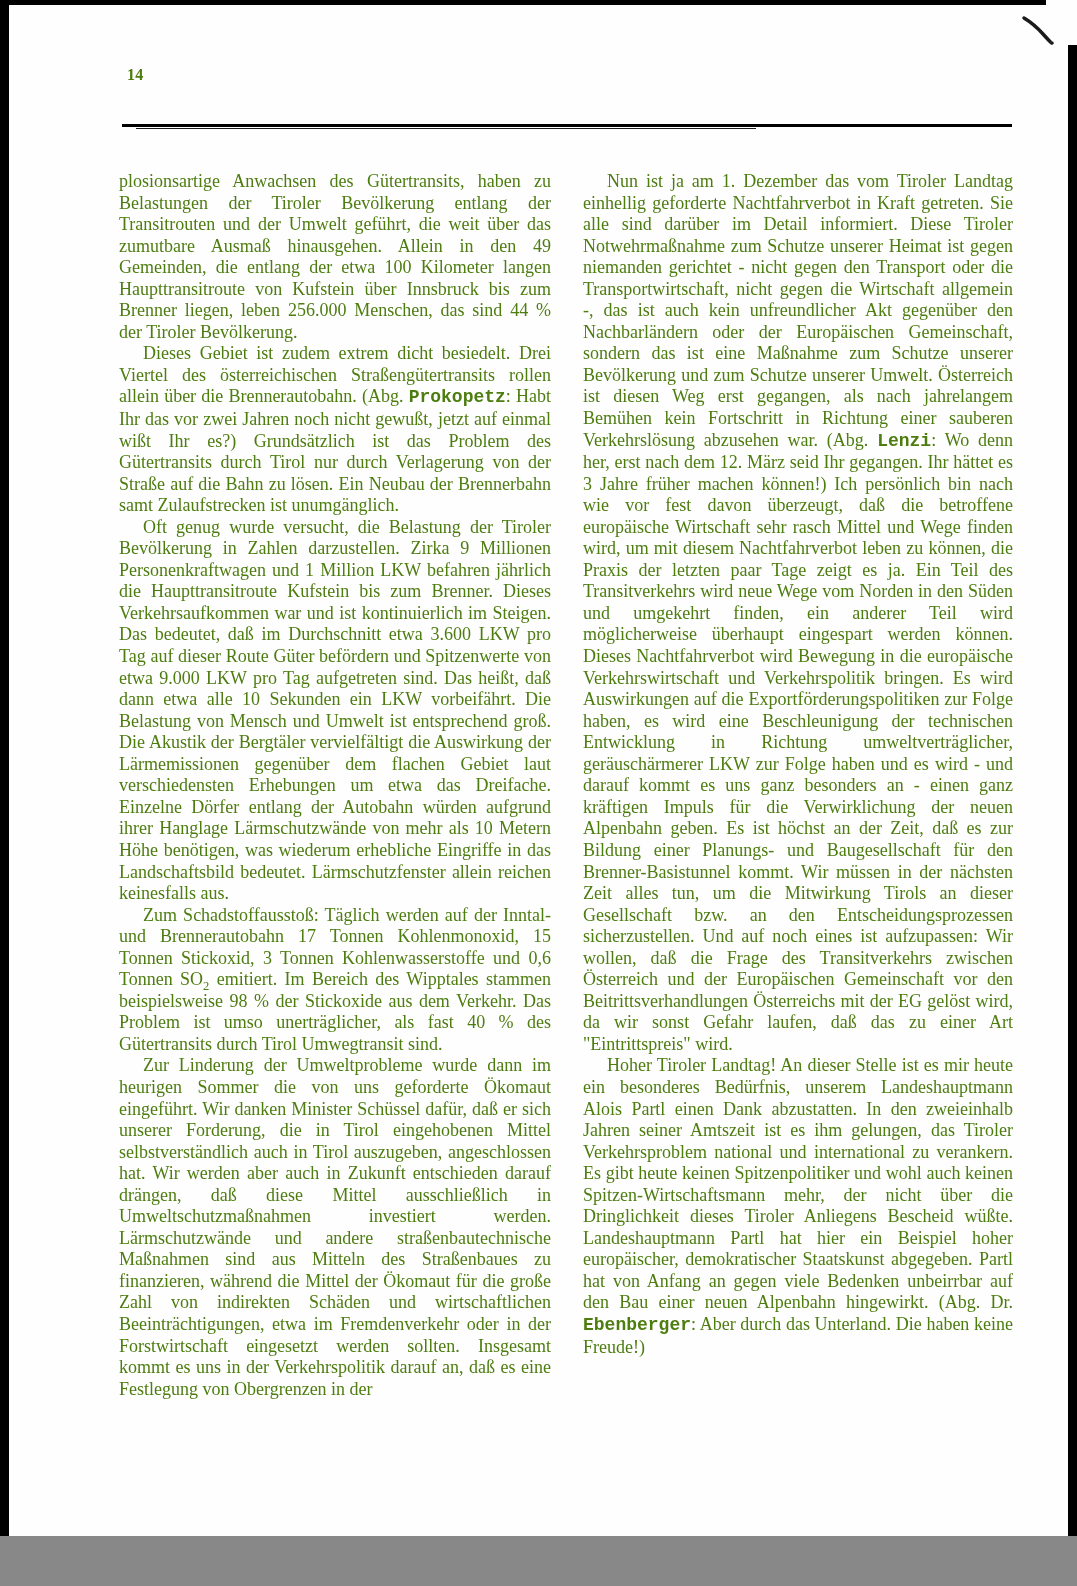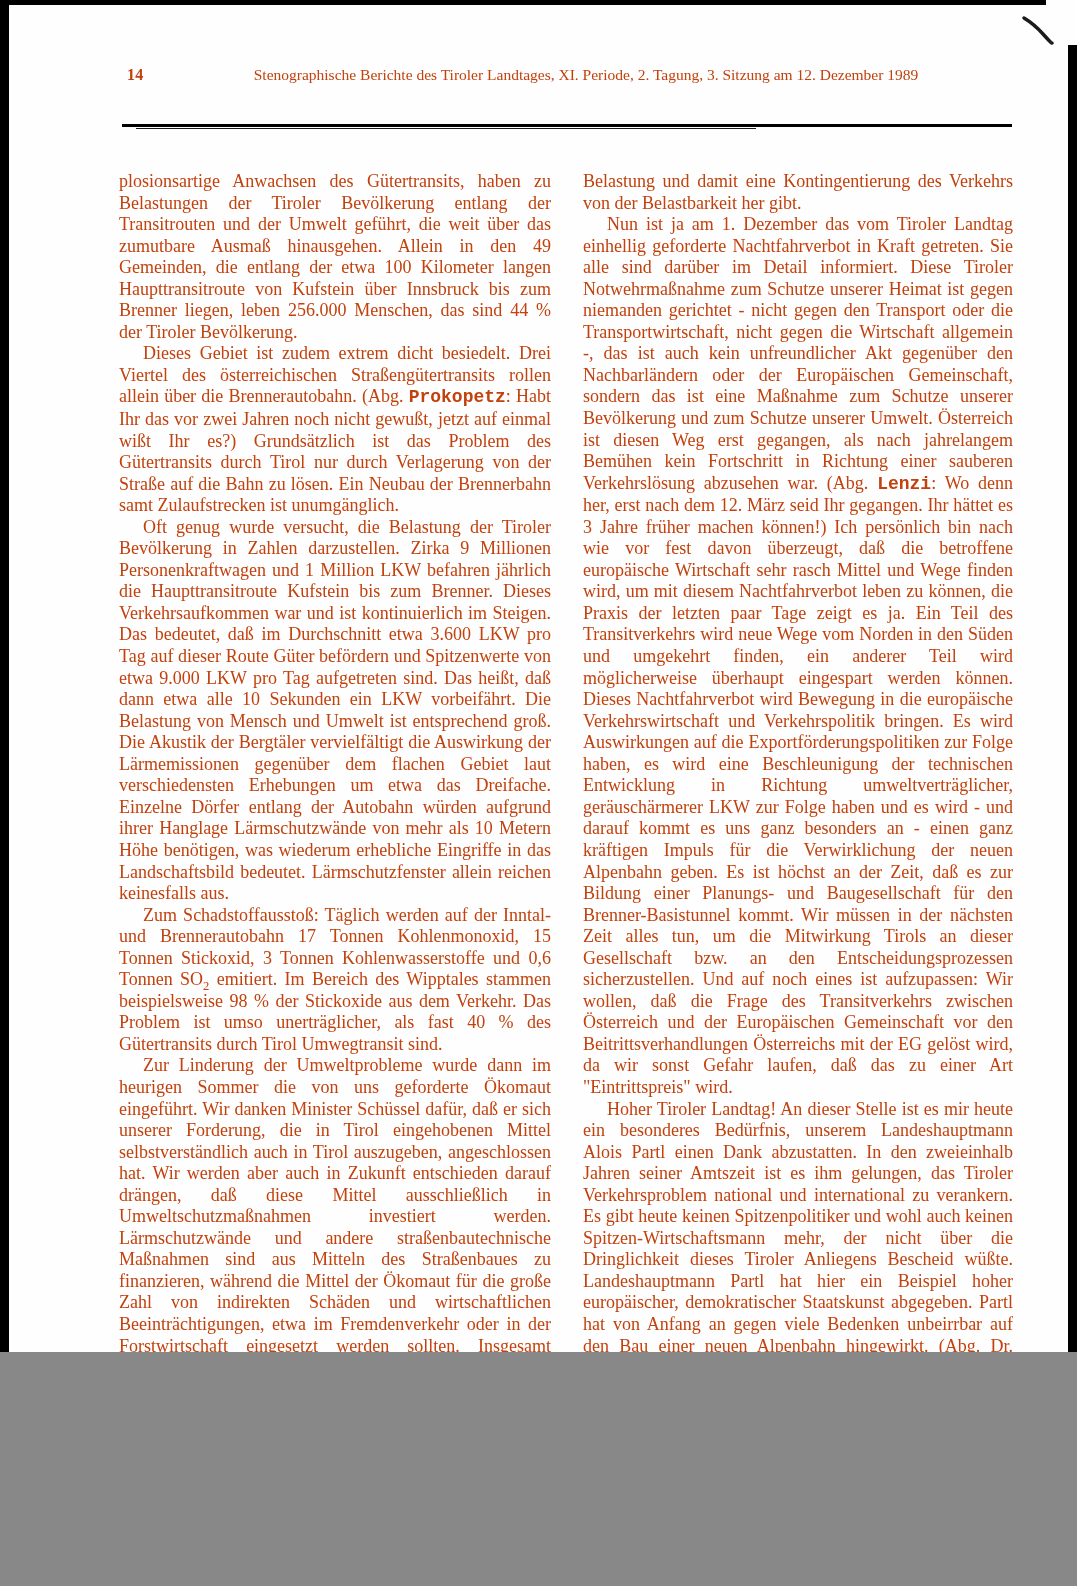--- a/index.html
+++ b/index.html
@@ -1,22 +1,22 @@
 <!DOCTYPE html>
 <html lang="de"><head>
 <meta charset="utf-8">
 <style>
   * { box-sizing: border-box; }
   html, body { margin: 0; padding: 0; background: #888; }
   .page {
     position: relative;
     width: 1077px;
-    height: 1352px;
+    height: 1536px;
     background: #fefefe;
-    color: #c2410c;
+    color: #4d7c0f;
     font-family: "Liberation Serif", "DejaVu Serif", serif;
     overflow: hidden;
   }
   
   .edge { position: absolute; background: #000; }
   .edge-top    { left: 0;      top: 0;      width: 1046px; height: 5px; }
   .edge-left   { left: 0;      top: 0;      width: 9px;    height: 1586px; }
   .edge-right  { left: 1068px; top: 45px;   width: 9px;    height: 1541px; }
   .edge-bottom { left: 0;      top: 1572px; width: 1077px; height: 14px; }
 
@@ -59,29 +59,27 @@
   <div class="edge edge-top"></div>
   <div class="edge edge-left"></div>
   <div class="edge edge-right"></div>
   <div class="edge edge-bottom"></div>
 
   <svg class="checkmark" width="44" height="44">
     <path d="M6 8 Q 16 14 25 24 T 34 33" stroke="#1b1b1b" stroke-width="3.5" fill="none" stroke-linecap="round"></path>
   </svg>
 
   <div class="header-pagenum">14</div>
-  <div class="header-title">Stenographische Berichte des Tiroler Landtages, XI. Periode, 2. Tagung, 3. Sitzung am 12. Dezember 1989</div>
   <div class="header-rule"></div>
 
   <div class="col col-left">
       <p class="para"><span>plosionsartige Anwachsen des Gütertransits, haben zu Belastungen der Tiroler Bevölkerung entlang der Transitrouten und der Umwelt geführt, die weit über das zumutbare Ausmaß hinausgehen. Allein in den 49 Gemeinden, die entlang der etwa 100 Kilometer langen Haupttransitroute von Kufstein über Innsbruck bis zum Brenner liegen, leben 256.000 Menschen, das sind 44 % der Tiroler Bevölkerung.</span></p>
       <p class="para indent"><span>Dieses Gebiet ist zudem extrem dicht besiedelt. Drei Viertel des österreichischen Straßengütertransits rollen allein über die Brennerautobahn. (Abg. </span><b>Prokopetz</b><span>: Habt Ihr das vor zwei Jahren noch nicht gewußt, jetzt auf einmal wißt Ihr es?) Grundsätzlich ist das Problem des Gütertransits durch Tirol nur durch Verlagerung von der Straße auf die Bahn zu lösen. Ein Neubau der Brennerbahn samt Zulaufstrecken ist unumgänglich.</span></p>
       <p class="para indent"><span>Oft genug wurde versucht, die Belastung der Tiroler Bevölkerung in Zahlen darzustellen. Zirka 9 Millionen Personenkraftwagen und 1 Million LKW befahren jährlich die Haupttransitroute Kufstein bis zum Brenner. Dieses Verkehrsaufkommen war und ist kontinuierlich im Steigen. Das bedeutet, daß im Durchschnitt etwa 3.600 LKW pro Tag auf dieser Route Güter befördern und Spitzenwerte von etwa 9.000 LKW pro Tag aufgetreten sind. Das heißt, daß dann etwa alle 10 Sekunden ein LKW vorbeifährt. Die Belastung von Mensch und Umwelt ist entsprechend groß. Die Akustik der Bergtäler vervielfältigt die Auswirkung der Lärmemissionen gegenüber dem flachen Gebiet laut verschiedensten Erhebungen um etwa das Dreifache. Einzelne Dörfer entlang der Autobahn würden aufgrund ihrer Hanglage Lärmschutzwände von mehr als 10 Metern Höhe benötigen, was wiederum erhebliche Eingriffe in das Landschaftsbild bedeutet. Lärmschutzfenster allein reichen keinesfalls aus.</span></p>
       <p class="para indent"><span>Zum Schadstoffausstoß: Täglich werden auf der Inntal- und Brennerautobahn 17 Tonnen Kohlenmonoxid, 15 Tonnen Stickoxid, 3 Tonnen Kohlenwasserstoffe und 0,6 Tonnen SO</span><sub>2</sub><span> emitiert. Im Bereich des Wipptales stammen beispielsweise 98 % der Stickoxide aus dem Verkehr. Das Problem ist umso unerträglicher, als fast 40 % des Gütertransits durch Tirol Umwegtransit sind.</span></p>
       <p class="para indent"><span>Zur Linderung der Umweltprobleme wurde dann im heurigen Sommer die von uns geforderte Ökomaut eingeführt. Wir danken Minister Schüssel dafür, daß er sich unserer Forderung, die in Tirol eingehobenen Mittel selbstverständlich auch in Tirol auszugeben, angeschlossen hat. Wir werden aber auch in Zukunft entschieden darauf drängen, daß diese Mittel ausschließlich in Umweltschutzmaßnahmen investiert werden. Lärmschutzwände und andere straßenbautechnische Maßnahmen sind aus Mitteln des Straßenbaues zu finanzieren, während die Mittel der Ökomaut für die große Zahl von indirekten Schäden und wirtschaftlichen Beeinträchtigungen, etwa im Fremdenverkehr oder in der Forstwirtschaft eingesetzt werden sollten. Insgesamt kommt es uns in der Verkehrspolitik darauf an, daß es eine Festlegung von Obergrenzen in der</span></p>
     </div>
   <div class="col col-right">
-      <p class="para"><span>Belastung und damit eine Kontingentierung des Verkehrs von der Belastbarkeit her gibt.</span></p>
       <p class="para indent"><span>Nun ist ja am 1. Dezember das vom Tiroler Landtag einhellig geforderte Nachtfahrverbot in Kraft getreten. Sie alle sind darüber im Detail informiert. Diese Tiroler Notwehrmaßnahme zum Schutze unserer Heimat ist gegen niemanden gerichtet - nicht gegen den Transport oder die Transportwirtschaft, nicht gegen die Wirtschaft allgemein -, das ist auch kein unfreundlicher Akt gegenüber den Nachbarländern oder der Europäischen Gemeinschaft, sondern das ist eine Maßnahme zum Schutze unserer Bevölkerung und zum Schutze unserer Umwelt. Österreich ist diesen Weg erst gegangen, als nach jahrelangem Bemühen kein Fortschritt in Richtung einer sauberen Verkehrslösung abzusehen war. (Abg. </span><b>Lenzi</b><span>: Wo denn her, erst nach dem 12. März seid Ihr gegangen. Ihr hättet es 3 Jahre früher machen können!) Ich persönlich bin nach wie vor fest davon überzeugt, daß die betroffene europäische Wirtschaft sehr rasch Mittel und Wege finden wird, um mit diesem Nachtfahrverbot leben zu können, die Praxis der letzten paar Tage zeigt es ja. Ein Teil des Transitverkehrs wird neue Wege vom Norden in den Süden und umgekehrt finden, ein anderer Teil wird möglicherweise überhaupt eingespart werden können. Dieses Nachtfahrverbot wird Bewegung in die europäische Verkehrswirtschaft und Verkehrspolitik bringen. Es wird Auswirkungen auf die Exportförderungspolitiken zur Folge haben, es wird eine Beschleunigung der technischen Entwicklung in Richtung umweltverträglicher, geräuschärmerer LKW zur Folge haben und es wird - und darauf kommt es uns ganz besonders an - einen ganz kräftigen Impuls für die Verwirklichung der neuen Alpenbahn geben. Es ist höchst an der Zeit, daß es zur Bildung einer Planungs- und Baugesellschaft für den Brenner-Basistunnel kommt. Wir müssen in der nächsten Zeit alles tun, um die Mitwirkung Tirols an dieser Gesellschaft bzw. an den Entscheidungsprozessen sicherzustellen. Und auf noch eines ist aufzupassen: Wir wollen, daß die Frage des Transitverkehrs zwischen Österreich und der Europäischen Gemeinschaft vor den Beitrittsverhandlungen Österreichs mit der EG gelöst wird, da wir sonst Gefahr laufen, daß das zu einer Art "Eintrittspreis" wird.</span></p>
       <p class="para indent"><span>Hoher Tiroler Landtag! An dieser Stelle ist es mir heute ein besonderes Bedürfnis, unserem Landeshauptmann Alois Partl einen Dank abzustatten. In den zweieinhalb Jahren seiner Amtszeit ist es ihm gelungen, das Tiroler Verkehrsproblem national und international zu verankern. Es gibt heute keinen Spitzenpolitiker und wohl auch keinen Spitzen-Wirtschaftsmann mehr, der nicht über die Dringlichkeit dieses Tiroler Anliegens Bescheid wüßte. Landeshauptmann Partl hat hier ein Beispiel hoher europäischer, demokratischer Staatskunst abgegeben. Partl hat von Anfang an gegen viele Bedenken unbeirrbar auf den Bau einer neuen Alpenbahn hingewirkt. (Abg. Dr. </span><b>Ebenberger</b><span>: Aber durch das Unterland. Die haben keine Freude!)</span></p>
     </div>
 
 </div>
 
 </body></html>

